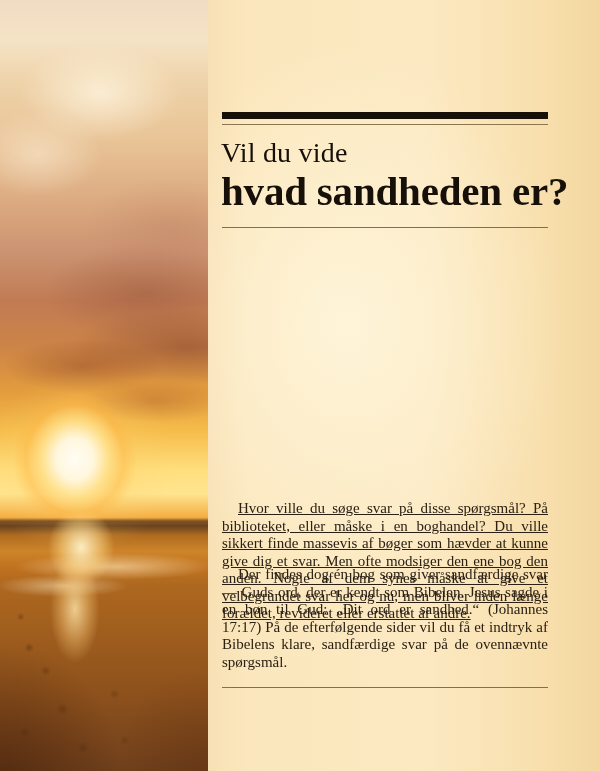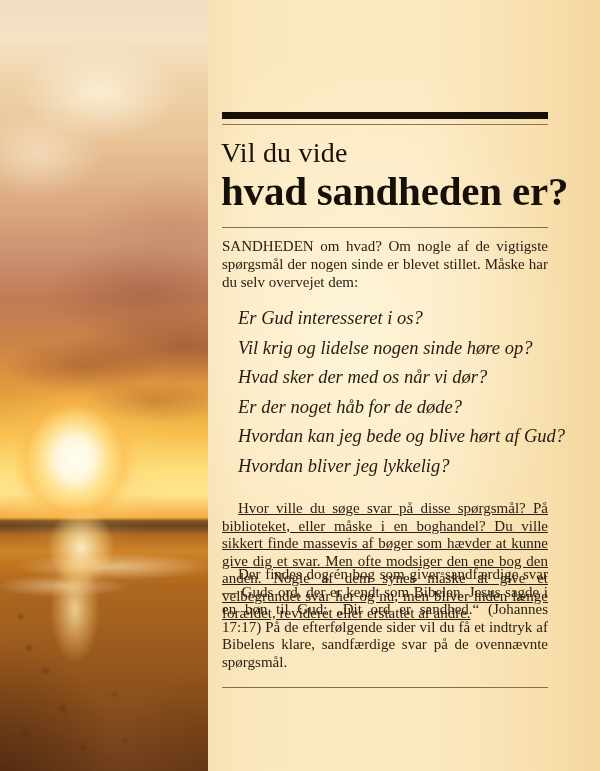--- a/index.html
+++ b/index.html
@@ -139,30 +139,21 @@
 
   <div class="page">
     <div class="bar-thick"></div>
     <div class="bar-thin"></div>
 
     <h2 class="kicker">Vil du vide</h2>
     <h1 class="main-title">hvad sandheden er?</h1>
 
     <div class="rule rule-a"></div>
 
-    <p class="intro">SANDHEDEN om hvad? Om nogle af de vigtigste spørgsmål der nogen sinde er blevet stillet. Måske har du selv overvejet dem:</p>
 
-    <div class="questions">
-      <p class="question">Er Gud interesseret i os?</p>
-      <p class="question">Vil krig og lidelse nogen sinde høre op?</p>
-      <p class="question">Hvad sker der med os når vi dør?</p>
-      <p class="question">Er der noget håb for de døde?</p>
-      <p class="question">Hvordan kan jeg bede og blive hørt af Gud?</p>
-      <p class="question">Hvordan bliver jeg lykkelig?</p>
-    </div>
 
     <p class="bodypara para-1">Hvor ville du søge svar på disse spørgsmål? På biblioteket, eller måske i en boghandel? Du ville sikkert finde massevis af bøger som hævder at kunne give dig et svar. Men ofte modsiger den ene bog den anden. Nogle af dem synes måske at give et velbegrundet svar her og nu, men bliver inden længe forældet, revideret eller erstattet af andre.</p>
     <p class="bodypara para-2">Der findes dog én bog som giver sandfærdige svar — Guds ord, der er kendt som Bibelen. Jesus sagde i en bøn til Gud: „Dit ord er sandhed.“ (Johannes 17:17) På de efterfølgende sider vil du få et indtryk af Bibelens klare, sandfærdige svar på de ovennævnte spørgsmål.</p>
 
     <div class="rule rule-b"></div>
   </div>
 
 </div>
 
 </body></html>

